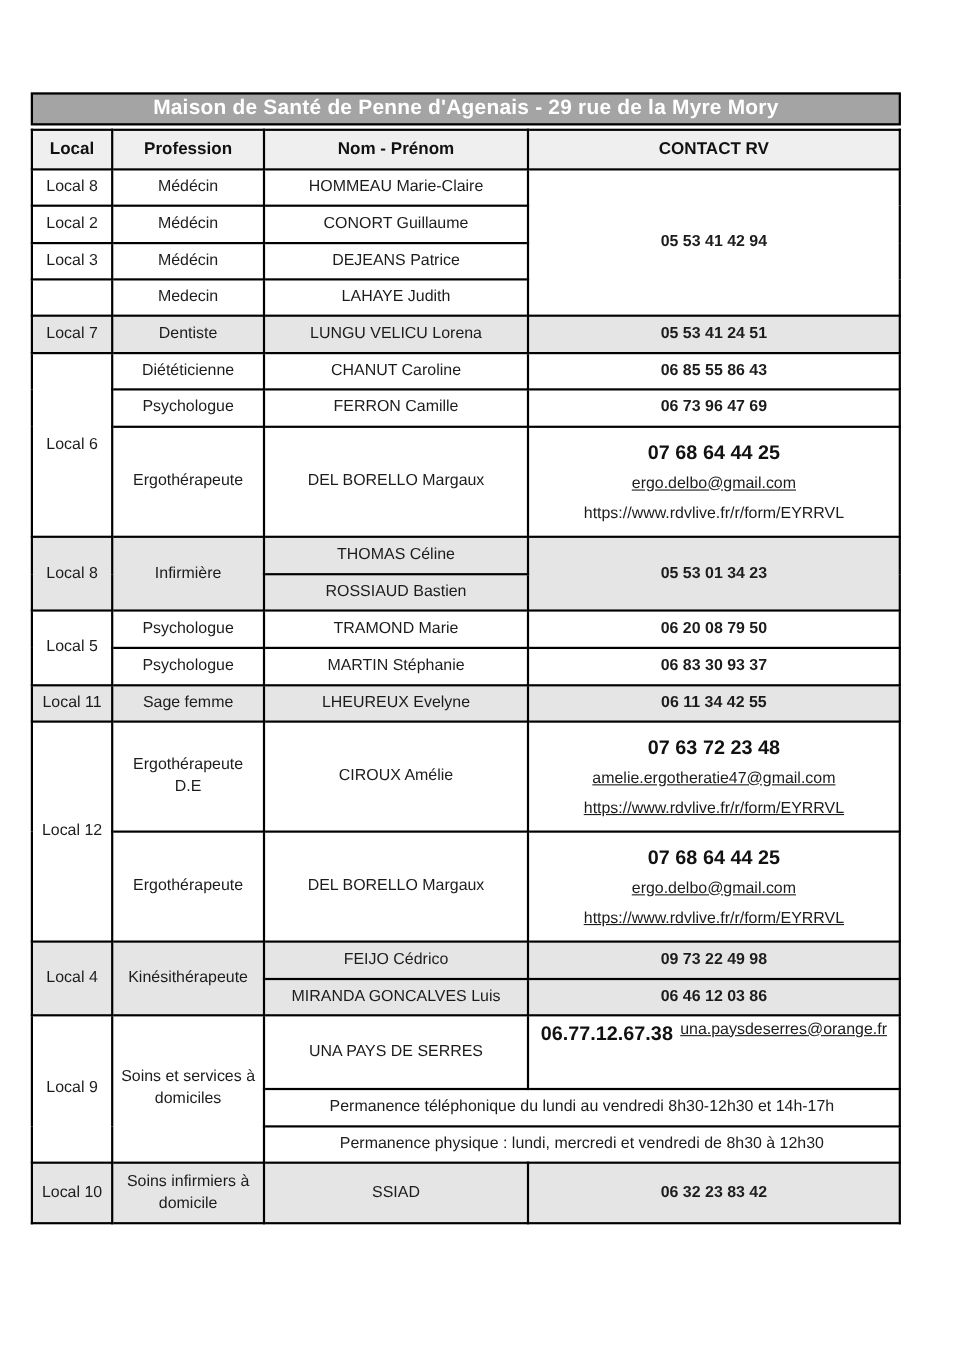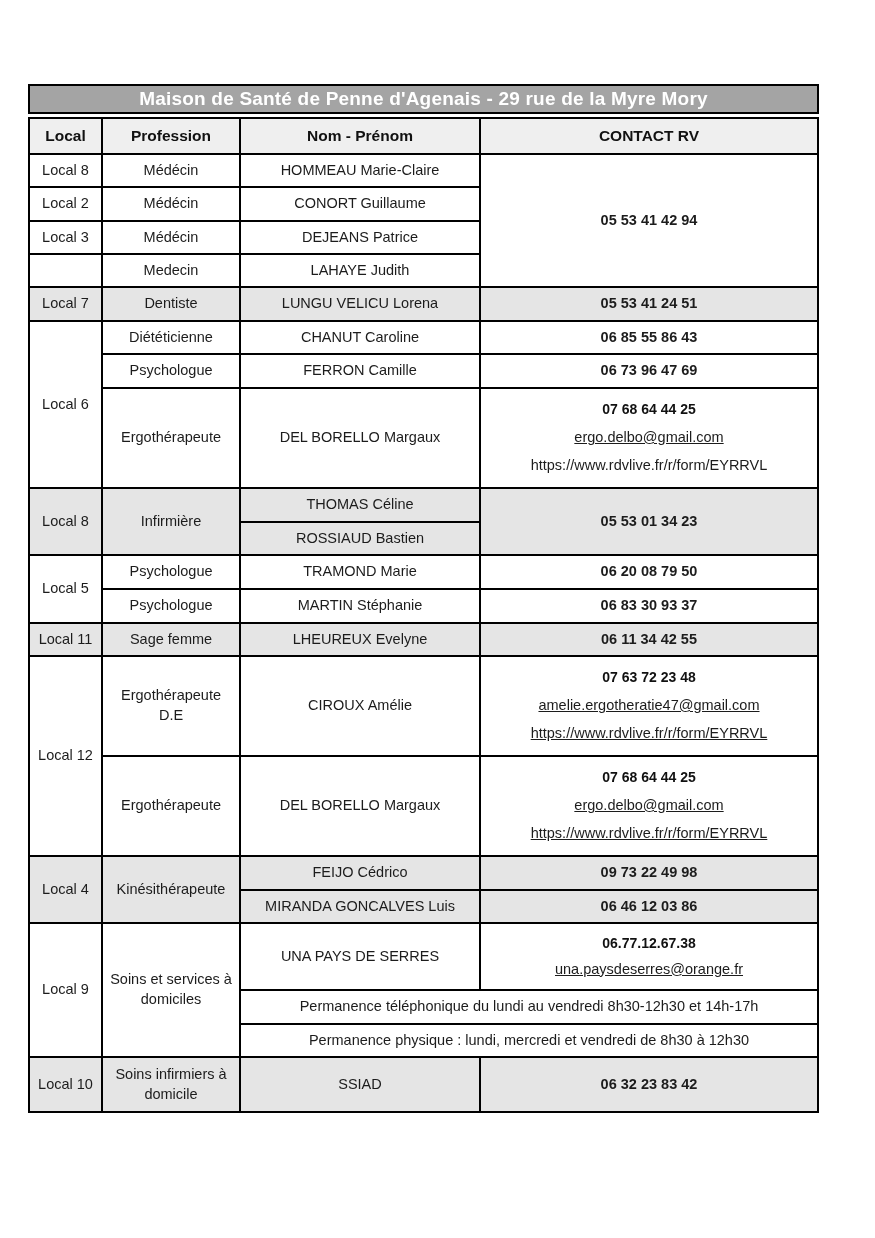--- a/index.html
+++ b/index.html
@@ -47,25 +47,25 @@
   tr.hdr td {
     background:#efefef;
     font-weight:bold;
     font-size:15.5px;
     color:#111;
     margin-left:44px;
   }
   tr.shaded td { background:#e5e5e5; }
 
   .name  { font-weight:normal; font-size:15px; color:#111; }
-  .phone { font-weight:bold; font-size:14px; color:#111; }
+  .phone { font-weight:bold; font-size:18px; color:#111; }
   .u { text-decoration:underline; }
 
   .multi  { display:flex; flex-direction:column; justify-content:space-evenly; height:94px; }
-  .multi2 { display:flex; flex-direction:column; justify-content:space-evenly; height:60px; }
+  .multi2 { display:flex; justify-content:space-evenly; height:60px; }
 
   tr.h33  { height:33px;  }
   tr.h34  { height:34px;  }
   tr.h36  { height:36px;  }
   tr.h55  { height:55px;  }
   tr.h67  { height:67px;  }
   tr.h100 { height:100px; }
 </style>
 </head>
 <body>

